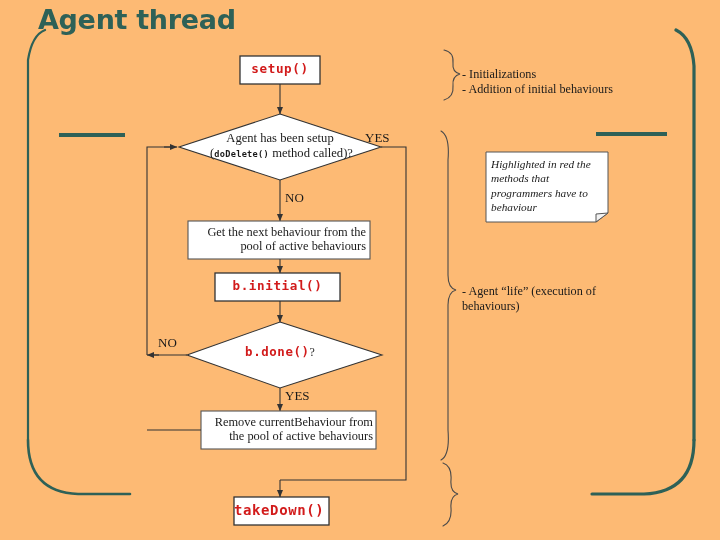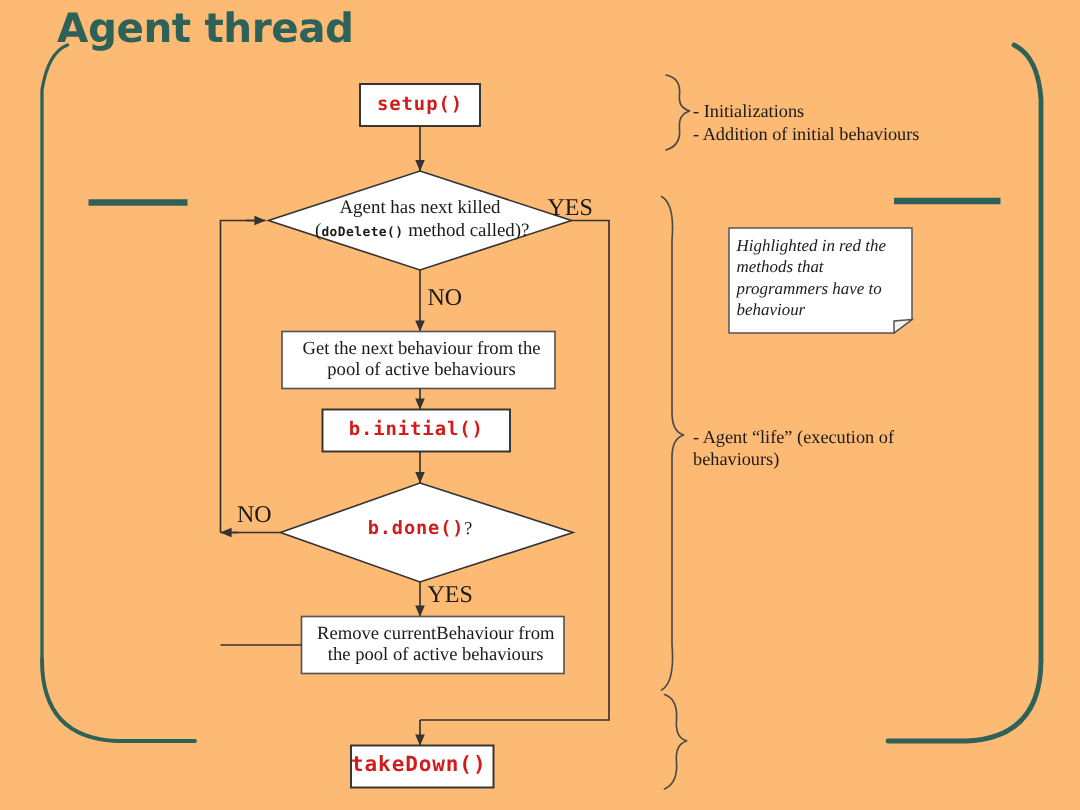--- a/index.html
+++ b/index.html
@@ -61,30 +61,30 @@
     line-height: 1.12;
   }
   .node-mono {
     font-family: "DejaVu Sans Mono", monospace;
     color: #d21b1b;
     font-weight: bold;
     letter-spacing: 0.6px;
   }
   .proc-box-label {
     font-size: 12.4px;
-    text-align: center;
+    text-align: right;
   }
   .diamond-label {
     text-align: center;
     font-size: 12.6px;
   }
   .edge-label {
     position: absolute;
     font-family: "Liberation Serif", serif;
-    font-size: 16px;
+    font-size: 13px;
     color: #1a1a1a;
   }
 
   
   .annot {
     position: absolute;
     font-family: "Liberation Serif", serif;
     font-size: 12.2px;
     color: #1a1a1a;
     line-height: 1.22;
@@ -172,21 +172,21 @@
       </g>
 
       <g stroke="#555555" fill="#ffffff" stroke-width="1.0">
         <path d="M 470 152 L 592 152 L 592 213 L 580 222 L 470 222 Z"></path>
         <path d="M 592 213 L 580 214 L 580 222 Z" fill="#f2f2f2"></path>
       </g>
     </svg>
 
     <div class="node-text node-mono" style="left:224px; top:62px; width:80px; text-align:center; font-size:12.6px;">setup()</div>
 
-    <div class="node-text diamond-label" style="left:184px; top:131px; width:160px;">Agent has next killed</div>
+    <div class="node-text diamond-label" style="left:184px; top:131px; width:160px;">Agent has been setup</div>
 
     <div class="node-text diamond-label" style="left:178px; top:146px; width:175px; white-space:nowrap;">
       <span>(</span><span class="node-mono" style="font-size:8.6px; color:#1a1a1a; letter-spacing:0.3px;">doDelete()</span><span> method called)?</span>
     </div>
 
     <div class="node-text proc-box-label" style="left:180px; top:226px; width:170px;">Get the next behaviour from the pool of active behaviours</div>
 
     <div class="node-text node-mono" style="left:199px; top:279px; width:125px; text-align:center; font-size:12.6px;">b.initial()</div>
 
     <div class="node-text proc-box-label" style="left:192px; top:416px; width:165px;">Remove currentBehaviour from the pool of active behaviours</div>

